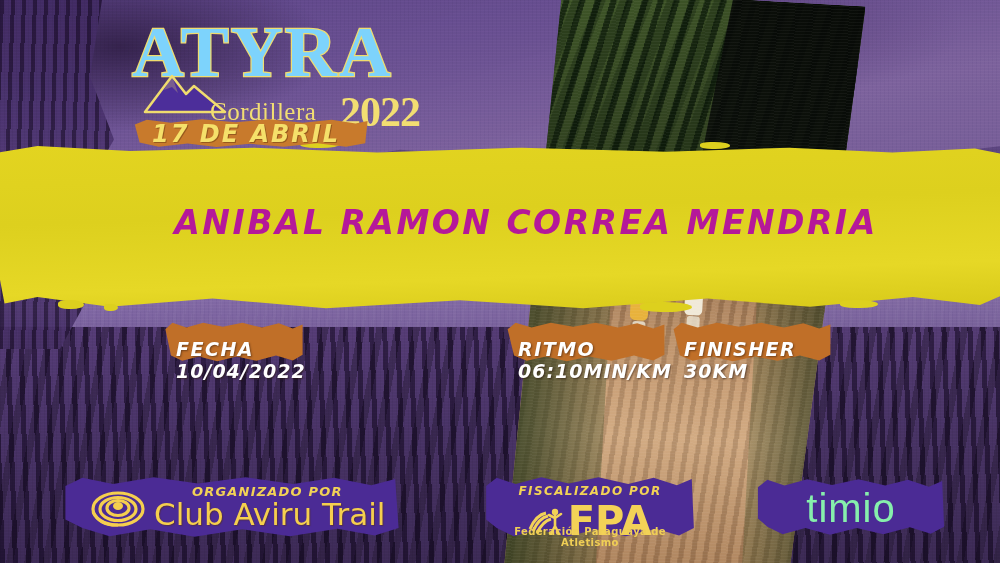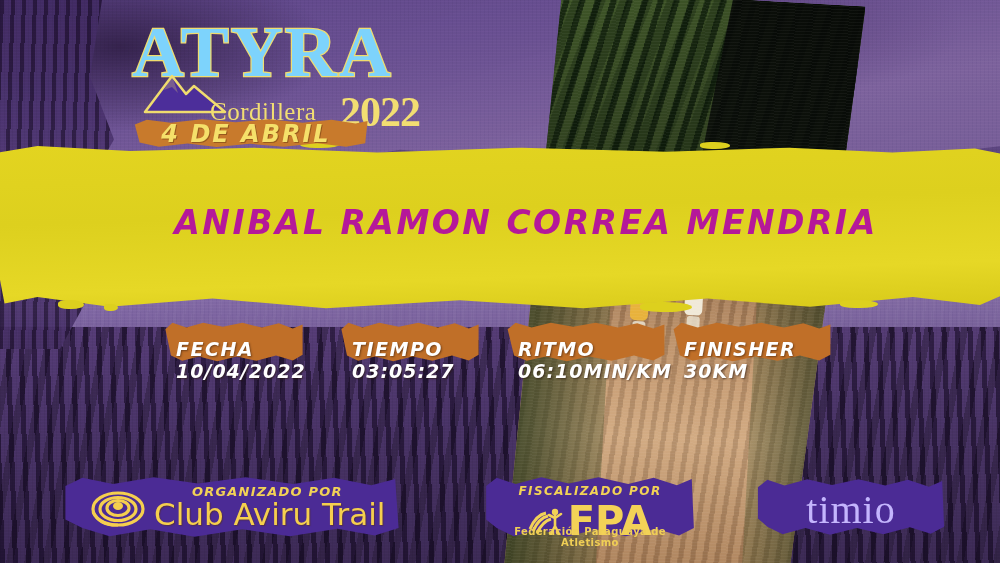--- a/index.html
+++ b/index.html
@@ -246,22 +246,22 @@
     position:absolute; left:0; top:50px; width:212px; text-align:center;
     font-family:"DejaVu Sans", sans-serif; font-weight:bold;
     font-size:10px; color:#f0cf55; letter-spacing:.4px;
   }
 
   .sponsor-timing {
     position:absolute; left:756px; top:478px; width:190px; height:58px;
   }
   .timio-text {
     position:absolute; left:0; top:8px; width:190px; text-align:center;
-    font-family:Liberation Serif, serif;
-    font-size:40px; color:#c4b5fd; letter-spacing:1px;
+    font-family:Liberation Sans, sans-serif;
+    font-size:40px; color:#86efac; letter-spacing:1px;
   }
 </style>
 </head>
 <body>
 
 <div id="card">
 
   <div class="bg-photo">
     <div class="bg-sky"></div>
     <div class="bg-hill-far"></div>
@@ -301,36 +301,31 @@
 
   <div class="logo">
     <div class="logo-word">ATYRA</div>
     <svg class="logo-mountain" viewBox="0 0 86 44">
       <path d="M3 42 L30 6 L44 24 L52 16 L83 42 Z" fill="#4c2e9a" stroke="#f0dc6e" stroke-width="2.5" stroke-linejoin="round"></path>
       <path d="M30 6 L22 20 L30 17 L36 23 Z" fill="#f0dc6e" opacity=".28"></path>
     </svg>
     <div class="logo-cordillera">Cordillera</div>
     <div class="logo-year">2022</div>
     <div class="date-brush"></div>
-    <div class="date-text">4 DE ABRIL</div>
+    <div class="date-text">17 DE ABRIL</div>
   </div>
 
 
   <div class="athlete-name">ANIBAL RAMON CORREA MENDRIA</div>
 
   <div class="stats">
     <div class="stat" id="stat-0">
       <div class="brush"></div>
       <div class="label">FECHA</div>
       <div class="value">10/04/2022</div>
-    </div>
-    <div class="stat" id="stat-1">
-      <div class="brush"></div>
-      <div class="label">TIEMPO</div>
-      <div class="value">03:05:27</div>
     </div>
     <div class="stat" id="stat-2">
       <div class="brush"></div>
       <div class="label">RITMO</div>
       <div class="value">06:10MIN/KM</div>
     </div>
     <div class="stat" id="stat-3">
       <div class="brush"></div>
       <div class="label">FINISHER</div>
       <div class="value">30KM</div>

